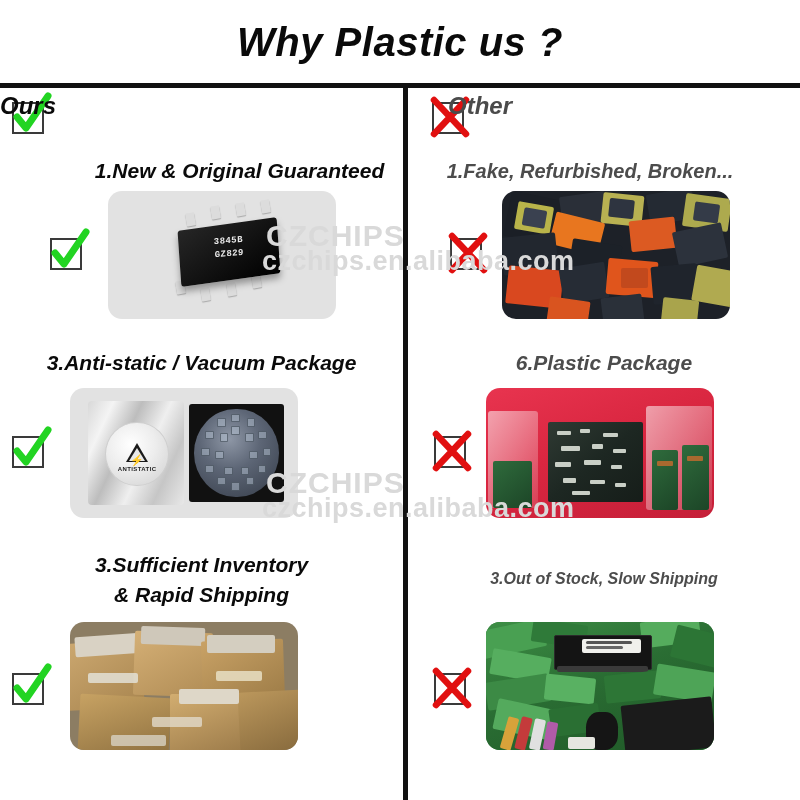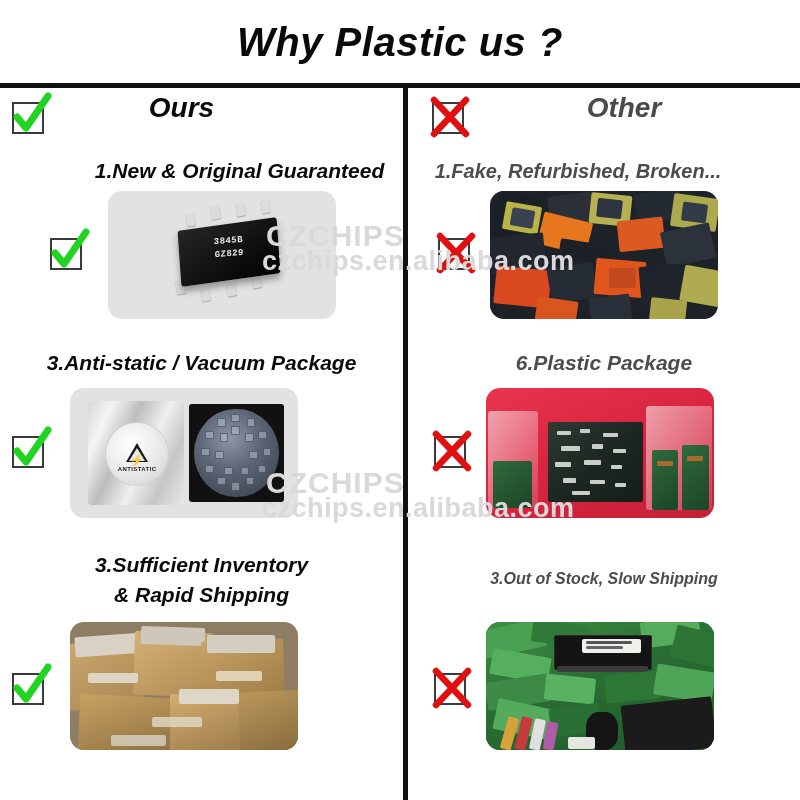--- a/index.html
+++ b/index.html
@@ -30,22 +30,22 @@
   }
 
   
   .col{position:absolute;top:86px;height:714px;}
   .col-left{left:0;width:403px;}
   .col-right{left:408px;width:392px;}
 
   
   .col-head{position:relative;height:72px;}
   .col-head-label{
-    position:absolute;top:6px;width:100%;text-align:center;
-    font-size:28px;font-weight:bold;font-style:italic;white-space:nowrap;
+    position:absolute;top:6px;width:100%;
+    font-size:24px;font-weight:bold;font-style:italic;white-space:nowrap;
   }
   .col-left .col-head-label{color:#0a0a0a;padding-right:40px;box-sizing:border-box;}
   .col-right .col-head-label{color:#4a4a4a;padding-left:40px;box-sizing:border-box;}
 
   
   .mark{position:absolute;width:44px;height:44px;}
   .mark .box{
     position:absolute;left:4px;top:8px;width:32px;height:32px;
     border:2px solid #3a3a3a;background:transparent;box-sizing:border-box;
   }
@@ -297,21 +297,21 @@
     <div class="col-head">
       <div class="mark mark-head-right">
         <div class="box"></div>
         <svg viewBox="0 0 44 44" aria-hidden="true">
           <path d="M6 6 L38 40 M38 6 L6 40" fill="none" stroke="#e11010" stroke-width="6.5" stroke-linecap="round"></path>
         </svg>
       </div>
       <div class="col-head-label">Other</div>
     </div>
 
-    <div class="section" style="position:absolute;left:4px;top:72px;width:332px;height:192px;">
+    <div class="section" style="position:absolute;left:16px;top:72px;width:332px;height:192px;">
       <div class="sec-title" style="top:0;font-size:20px;">1.Fake, Refurbished, Broken...</div>
 
       <div class="mark sec-mark" style="left:22px;top:72px;">
         <div class="box"></div>
         <svg viewBox="0 0 44 44" aria-hidden="true">
           <path d="M6 6 L38 40 M38 6 L6 40" fill="none" stroke="#e11010" stroke-width="6.5" stroke-linecap="round"></path>
         </svg>
       </div>
 
       <div class="photo scrap" style="left:78px;top:33px;width:228px;height:128px;">

